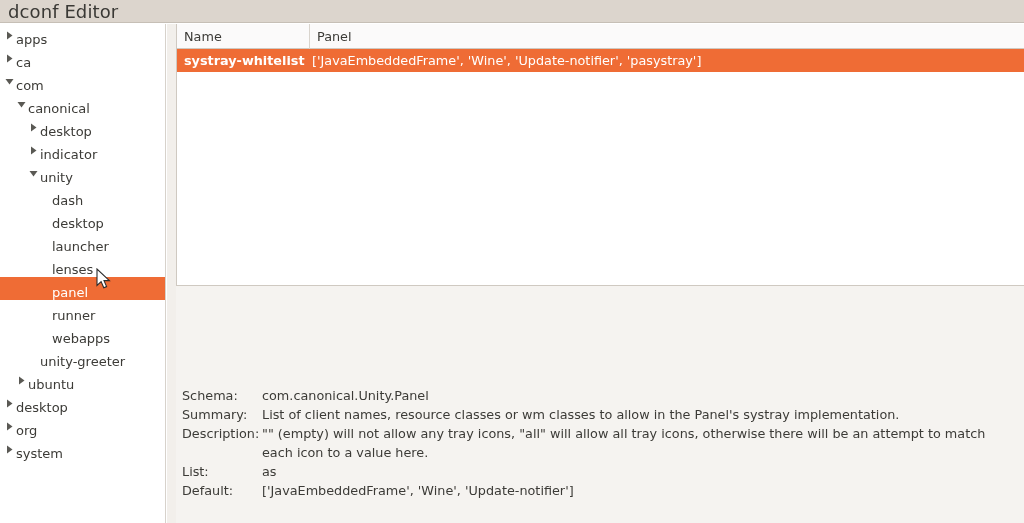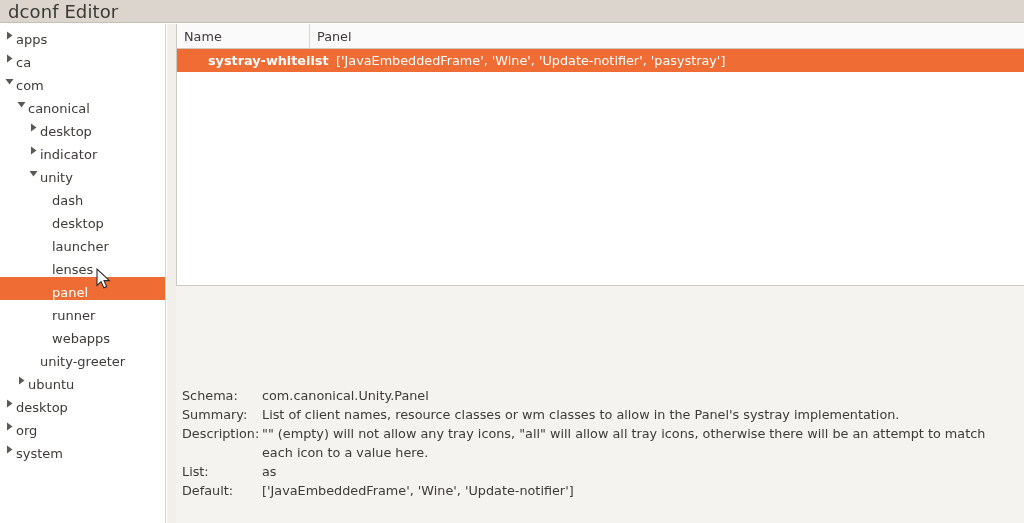--- a/index.html
+++ b/index.html
@@ -130,21 +130,20 @@
   .list-row.selected {
     background: #ef6c35;
     color: #ffffff;
   }
   .cell-name {
     width: 133px;
     padding-left: 7px;
     font-weight: bold;
     white-space: nowrap;
     overflow: hidden;
-    margin-left: 24px;
   }
   .cell-value {
     flex: 1;
     padding-left: 2px;
     white-space: nowrap;
     overflow: hidden;
   }
 
   
   .details {

